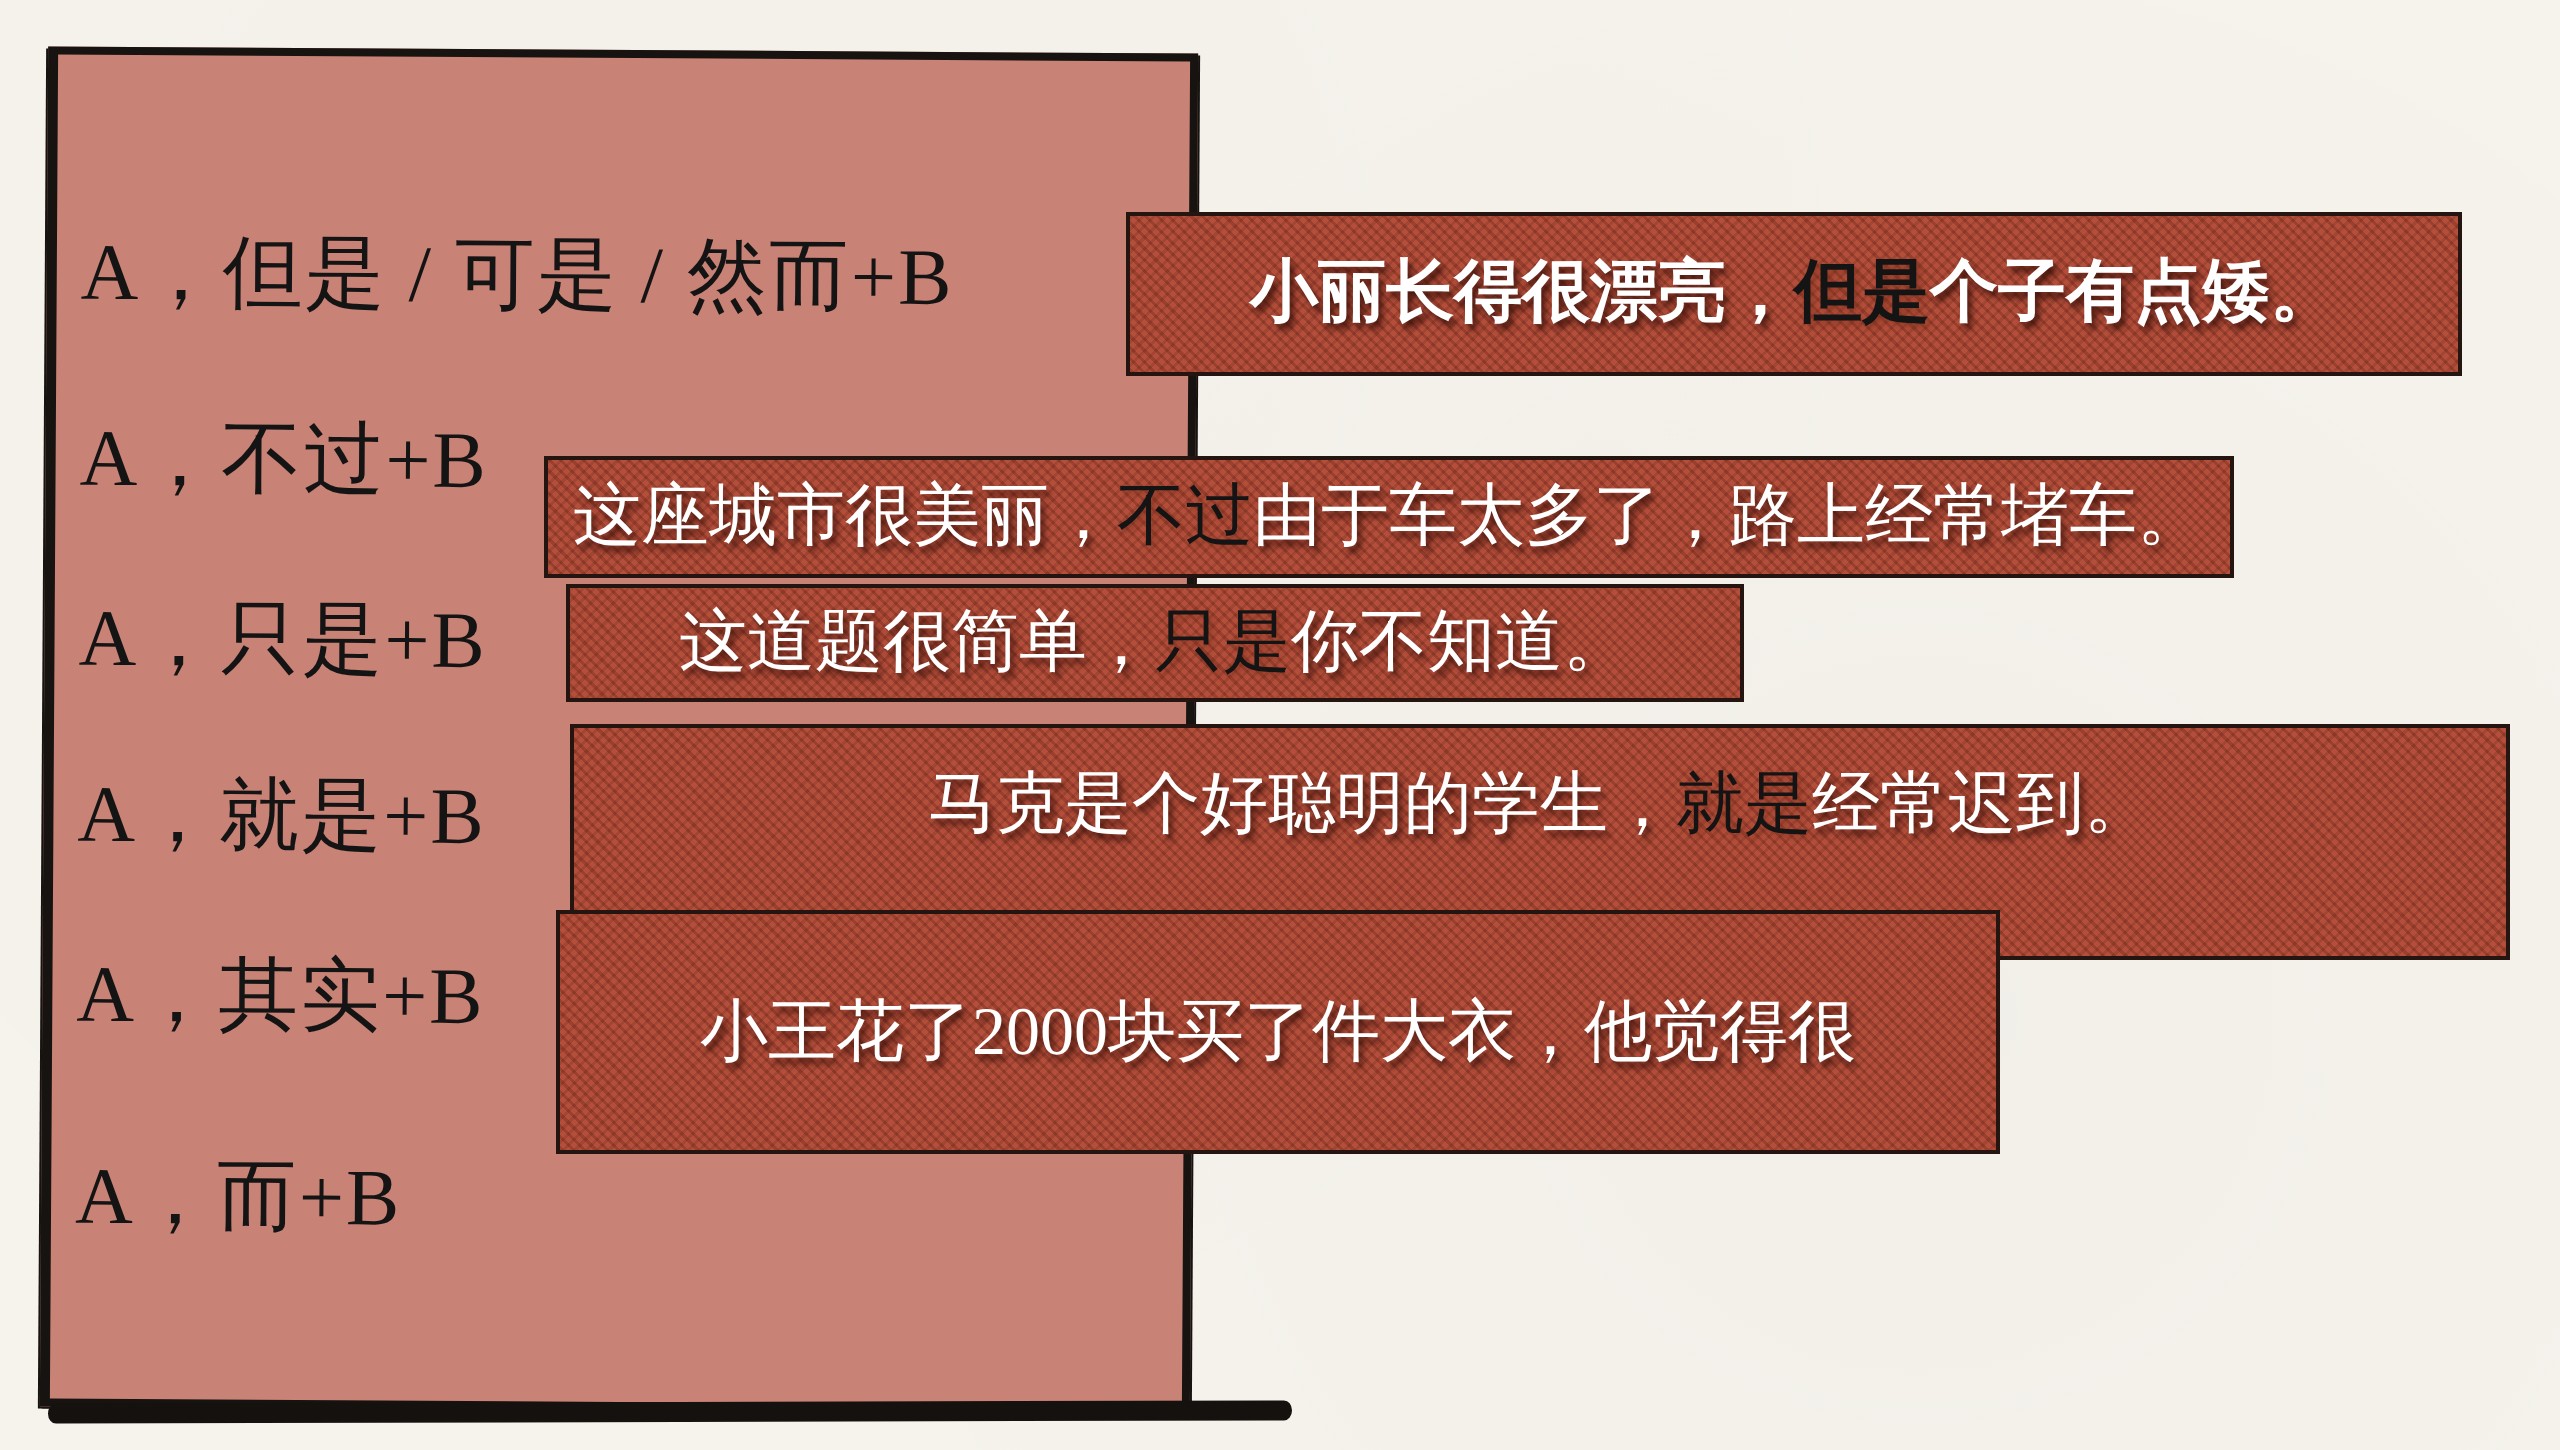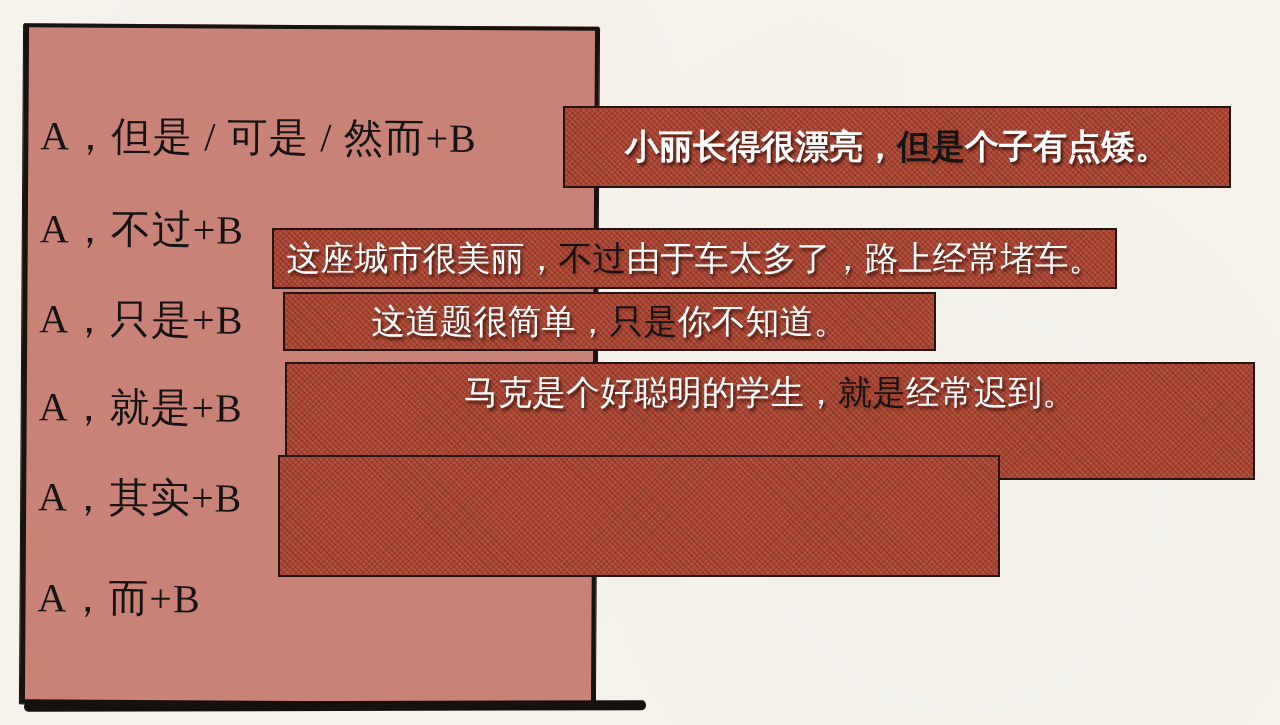--- a/index.html
+++ b/index.html
@@ -51,22 +51,22 @@
     box-sizing:border-box;
     display:flex;flex-direction:column;justify-content:center;align-items:center;
     font-size:34px;line-height:50px;
     text-align:center;
   }
   .ex .line{white-space:nowrap;}
   .ex .w{color:#ffffff;text-shadow:2px 3px 3px rgba(55,15,8,0.85);}
   .ex .k{color:#141414;text-shadow:2px 2px 3px rgba(120,45,25,0.55);}
   .ex1{left:563px;top:106px;width:668px;height:82px;z-index:3;font-weight:bold;}
   .ex2{left:272px;top:194px;width:845px;height:61px;z-index:3;margin-top:34px;}
-  .ex3{left:283px;top:292px;width:653px;height:59px;z-index:3;}
-  .ex4{left:285px;top:362px;width:970px;height:118px;z-index:3;justify-content:flex-start;padding-top:4px;}
+  .ex3{left:283px;top:292px;width:589px;height:59px;z-index:3;}
+  .ex4{left:285px;top:362px;width:970px;height:118px;z-index:3;justify-content:flex-start;padding-top:14px;}
   .ex5{left:278px;top:455px;width:722px;height:122px;z-index:4;line-height:57px;}
   .ex6{left:232px;top:577px;width:956px;height:124px;z-index:5;justify-content:flex-start;padding-top:12px;}
 </style>
 </head>
 <body>
 
 <div class="slide">
 
   <div class="panel">
     <div class="panel-row r0">A，但是 / 可是 / 然而+B</div>
@@ -89,16 +89,17 @@
 
   <div class="ex ex3">
     <div class="line"><span class="w">这道题很简单，</span><span class="k">只是</span><span class="w">你不知道。</span></div>
   </div>
 
   <div class="ex ex4">
     <div class="line"><span class="w">马克是个好聪明的学生，</span><span class="k">就是</span><span class="w">经常迟到。</span></div>
   </div>
 
   <div class="ex ex5">
+    <div class="line"><span class="w">小王花了2000块买了件大衣，他觉得很</span><span class="k"></span><span class="w"></span></div>
   </div>
 
 
 </div>
 
 </body></html>

